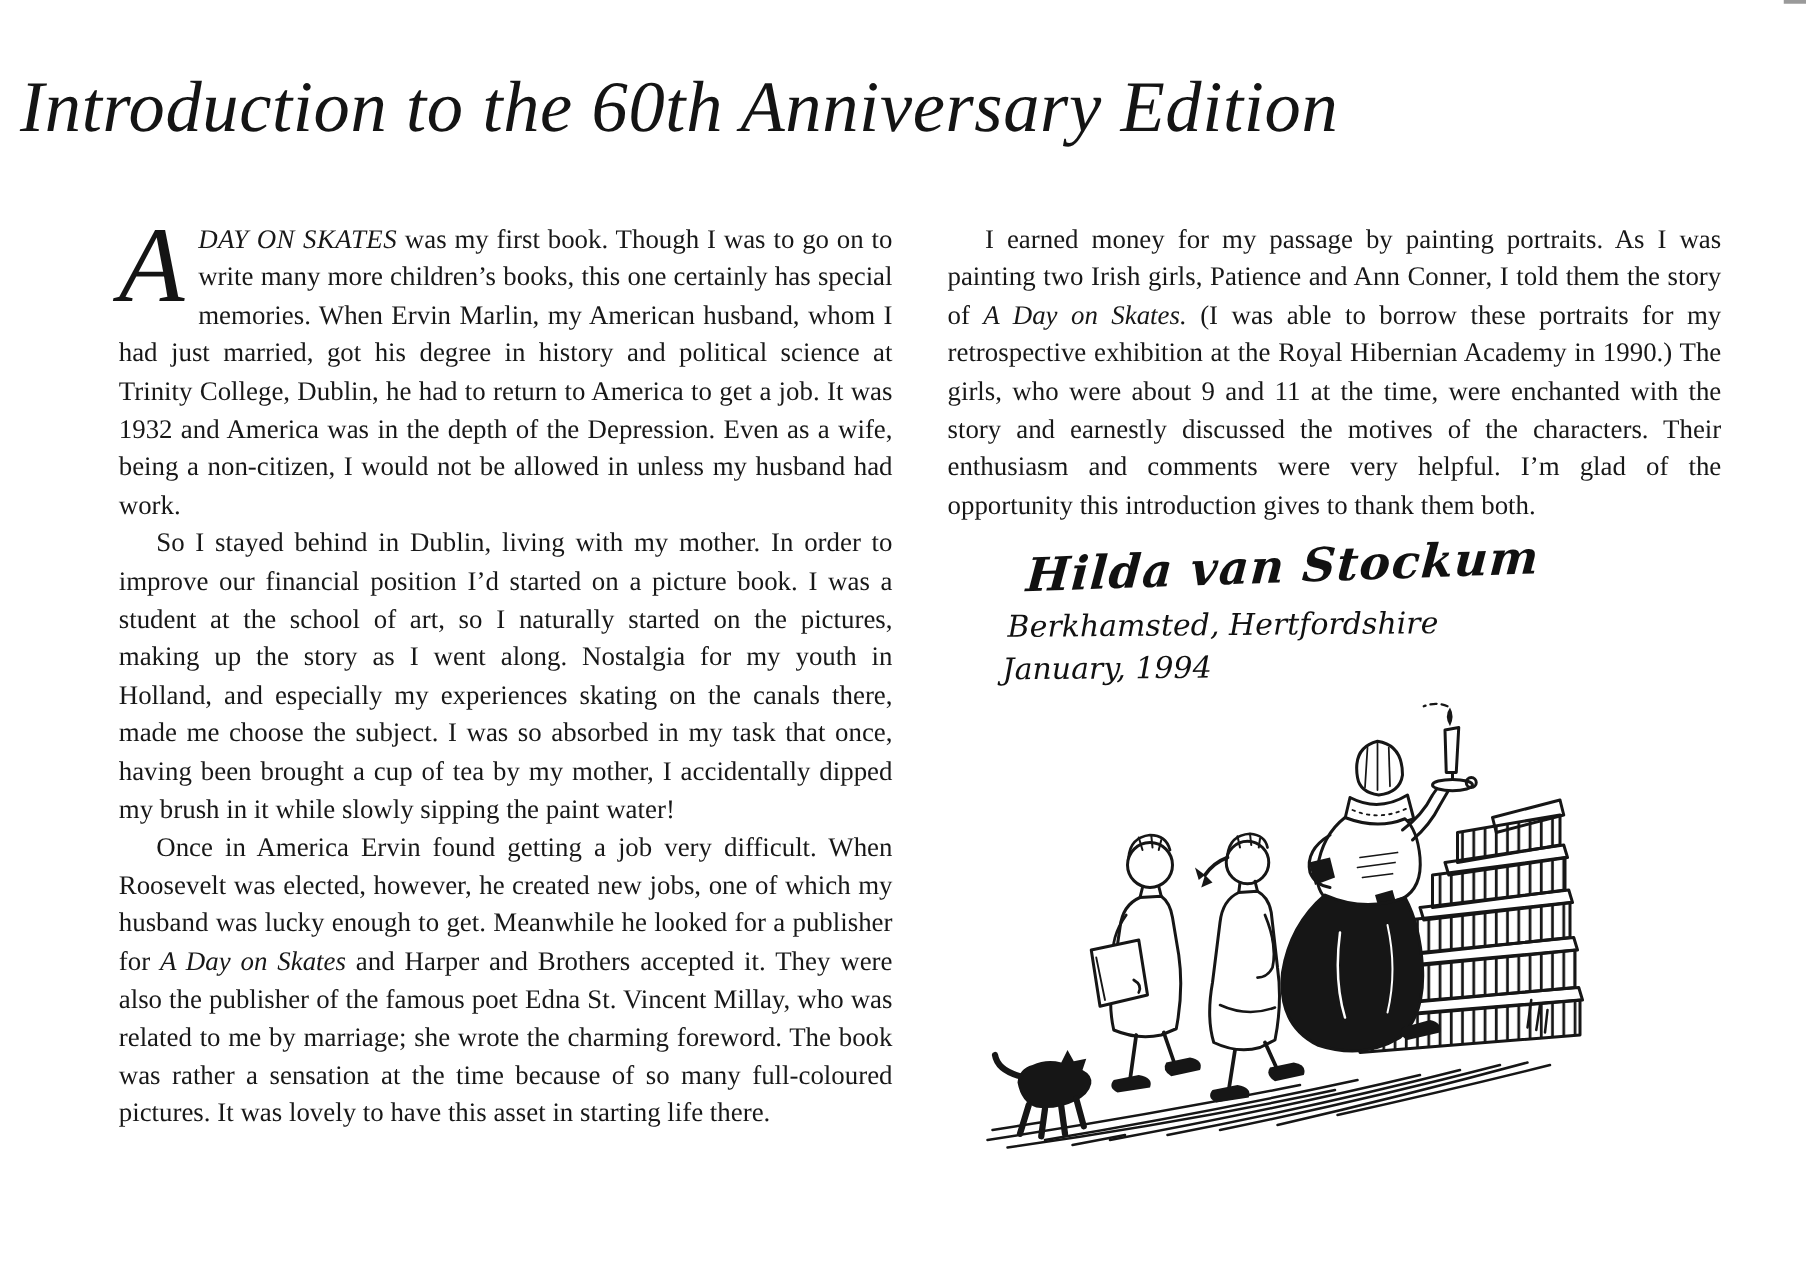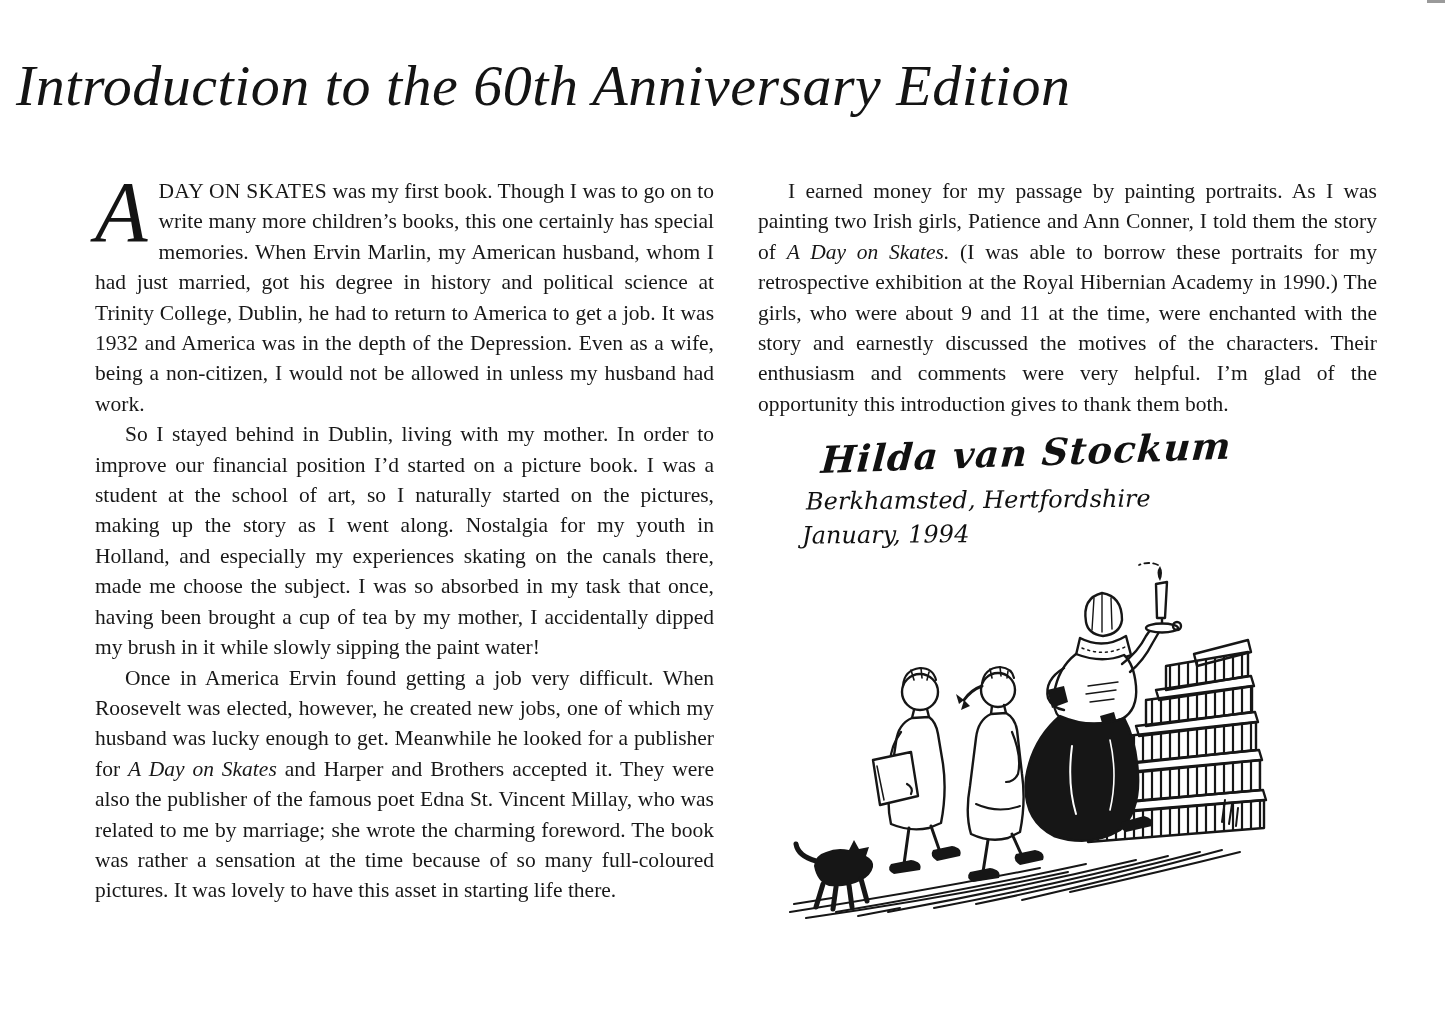--- a/index.html
+++ b/index.html
@@ -18,21 +18,21 @@
     position:absolute;top:176px;left:95px;width:1282px;
     display:flex;gap:44px;
   }
   .col{width:619px;font-size:21.5px;line-height:30.4px;text-align:justify;color:#181818;}
   .col p{margin:0;hyphens:none;}
   .col p.indent{text-indent:30px;}
   .dropcap{
     float:left;font-style:italic;font-size:86px;line-height:0.74;
     padding:5px 11px 0 0;color:#141414;
   }
-  .lead-italic{letter-spacing:0.3px;}
+  .lead-italic{font-style:italic;letter-spacing:0.3px;}
   .italic{font-style:italic;margin-top:48px;}
   .signature{
     margin:26px 0 6px 62px;
     font-family:"DejaVu Serif",serif;font-style:italic;font-weight:bold;
     font-size:37px;letter-spacing:1px;color:#111;
     transform:rotate(-2deg) skewX(-6deg);transform-origin:left bottom;
   }
   .sig-line{
     margin-left:48px;font-family:"DejaVu Serif",serif;font-style:italic;
     font-size:24px;line-height:34px;color:#111;transform:rotate(-0.5deg);

